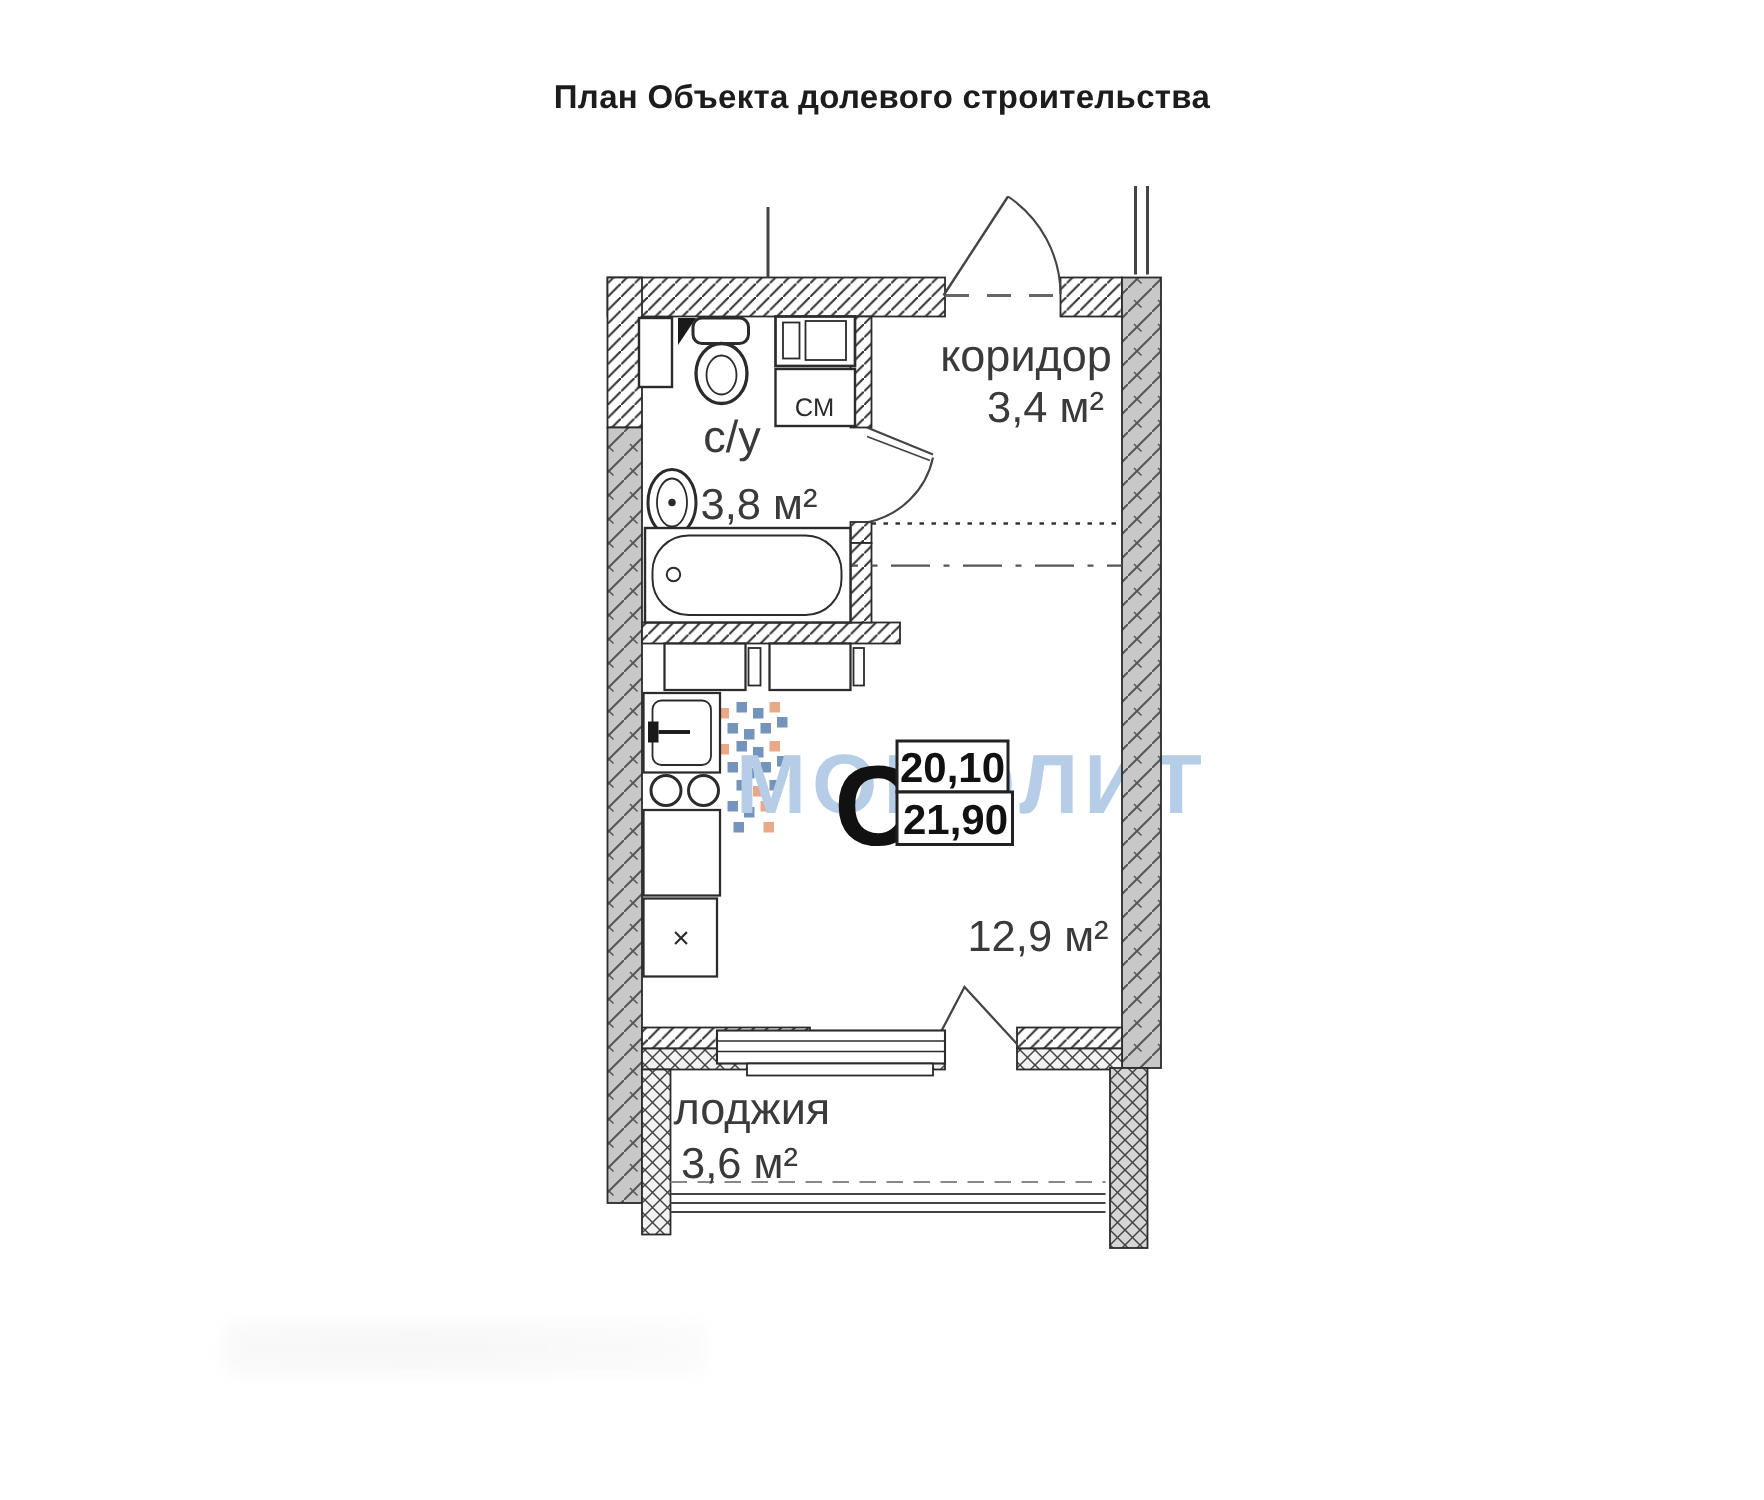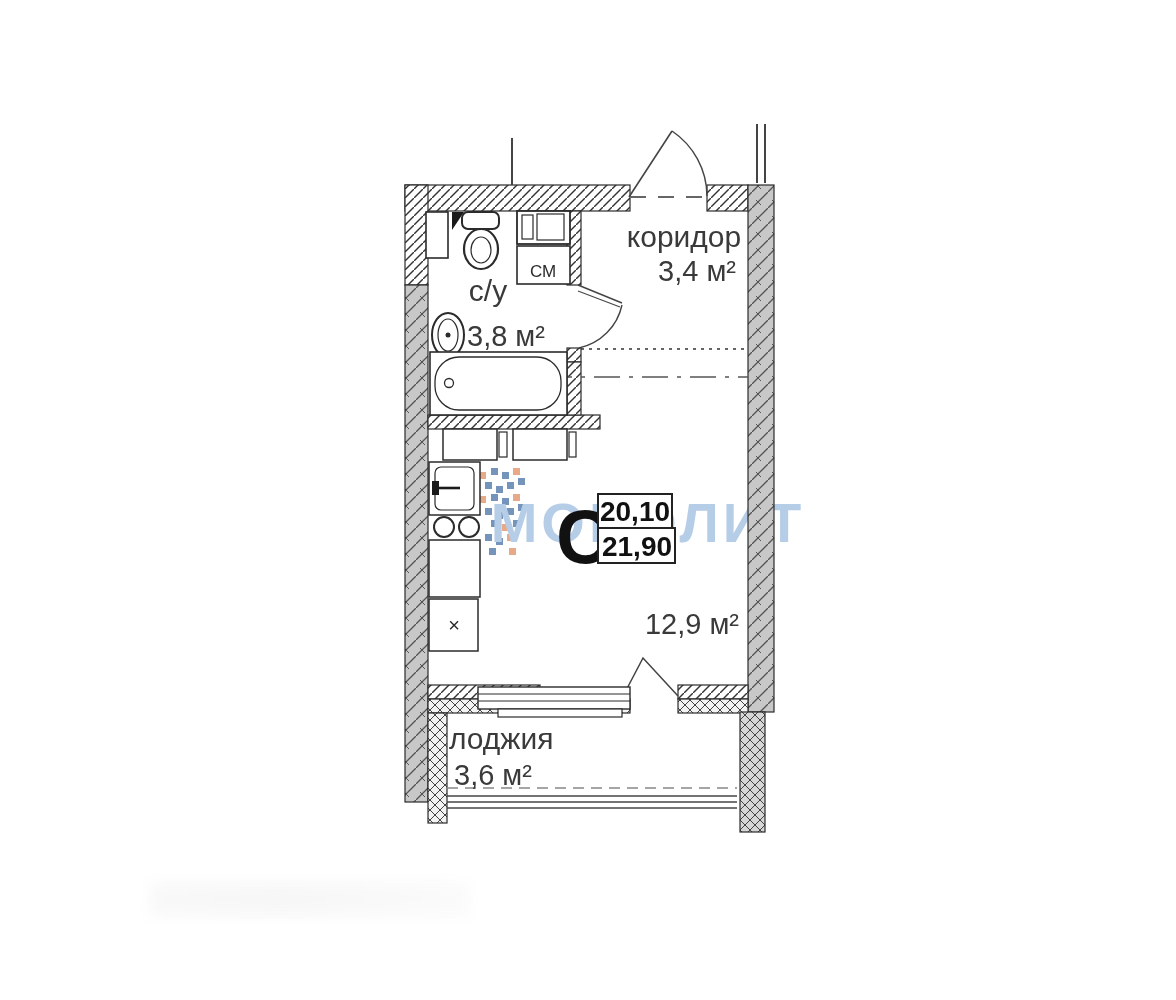--- a/index.html
+++ b/index.html
@@ -19,20 +19,21 @@
   .dot-o{fill:var(--logo-orange,#e59b74);}
   .wall{stroke:#2b2b2b;stroke-width:1.2;}
   .fix{fill:#fff;stroke:#2b2b2b;}
   .faint-smudge{position:absolute;left:150px;top:882px;width:320px;height:34px;
     background:linear-gradient(90deg,#eee,#e9e9e9 40%,#f3f3f3);filter:blur(6px);opacity:0.35;}
 </style>
 </head>
 <body>
 
 <div class="page">
+  <div class="page-title">План Объекта долевого строительства</div>
   <div class="faint-smudge"></div>
 
   <svg width="1176" height="1000" viewBox="0 0 1176 1000">
     <defs>
       <pattern id="diagHatch" patternUnits="userSpaceOnUse" width="9" height="9">
         <rect width="9" height="9" fill="#ffffff"></rect>
         <path d="M-2,11 L11,-2" stroke="#333" stroke-width="1.4"></path>
       </pattern>
       <pattern id="greyBrick" patternUnits="userSpaceOnUse" width="16" height="16">
         <rect width="16" height="16" fill="#c8c8c8"></rect>

